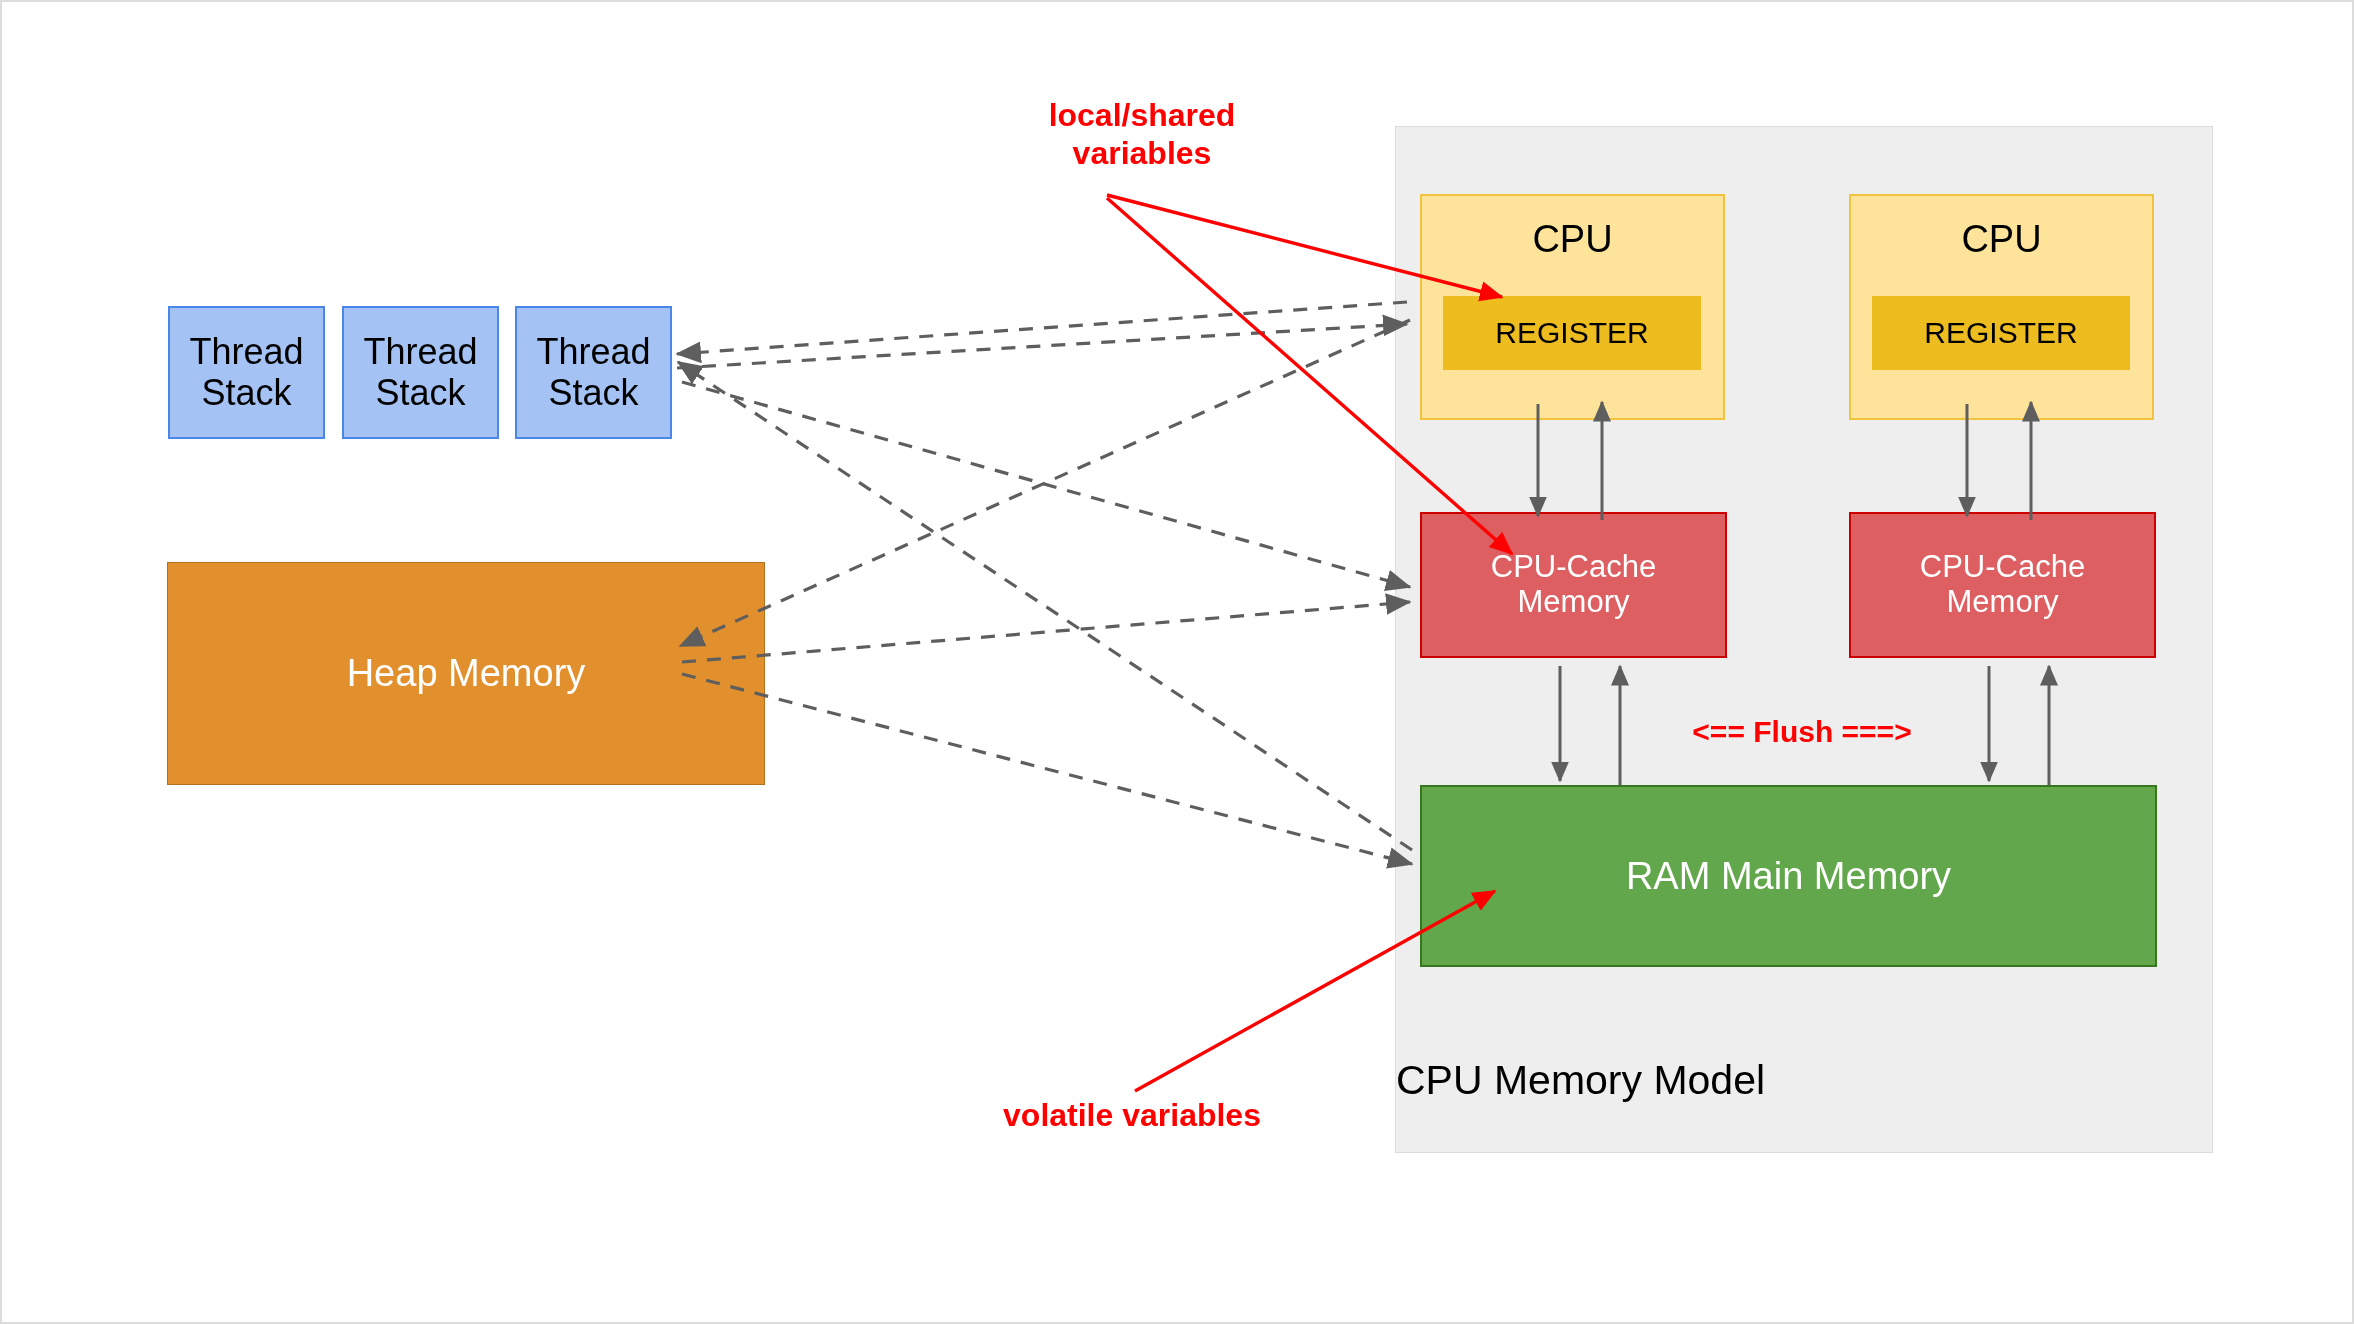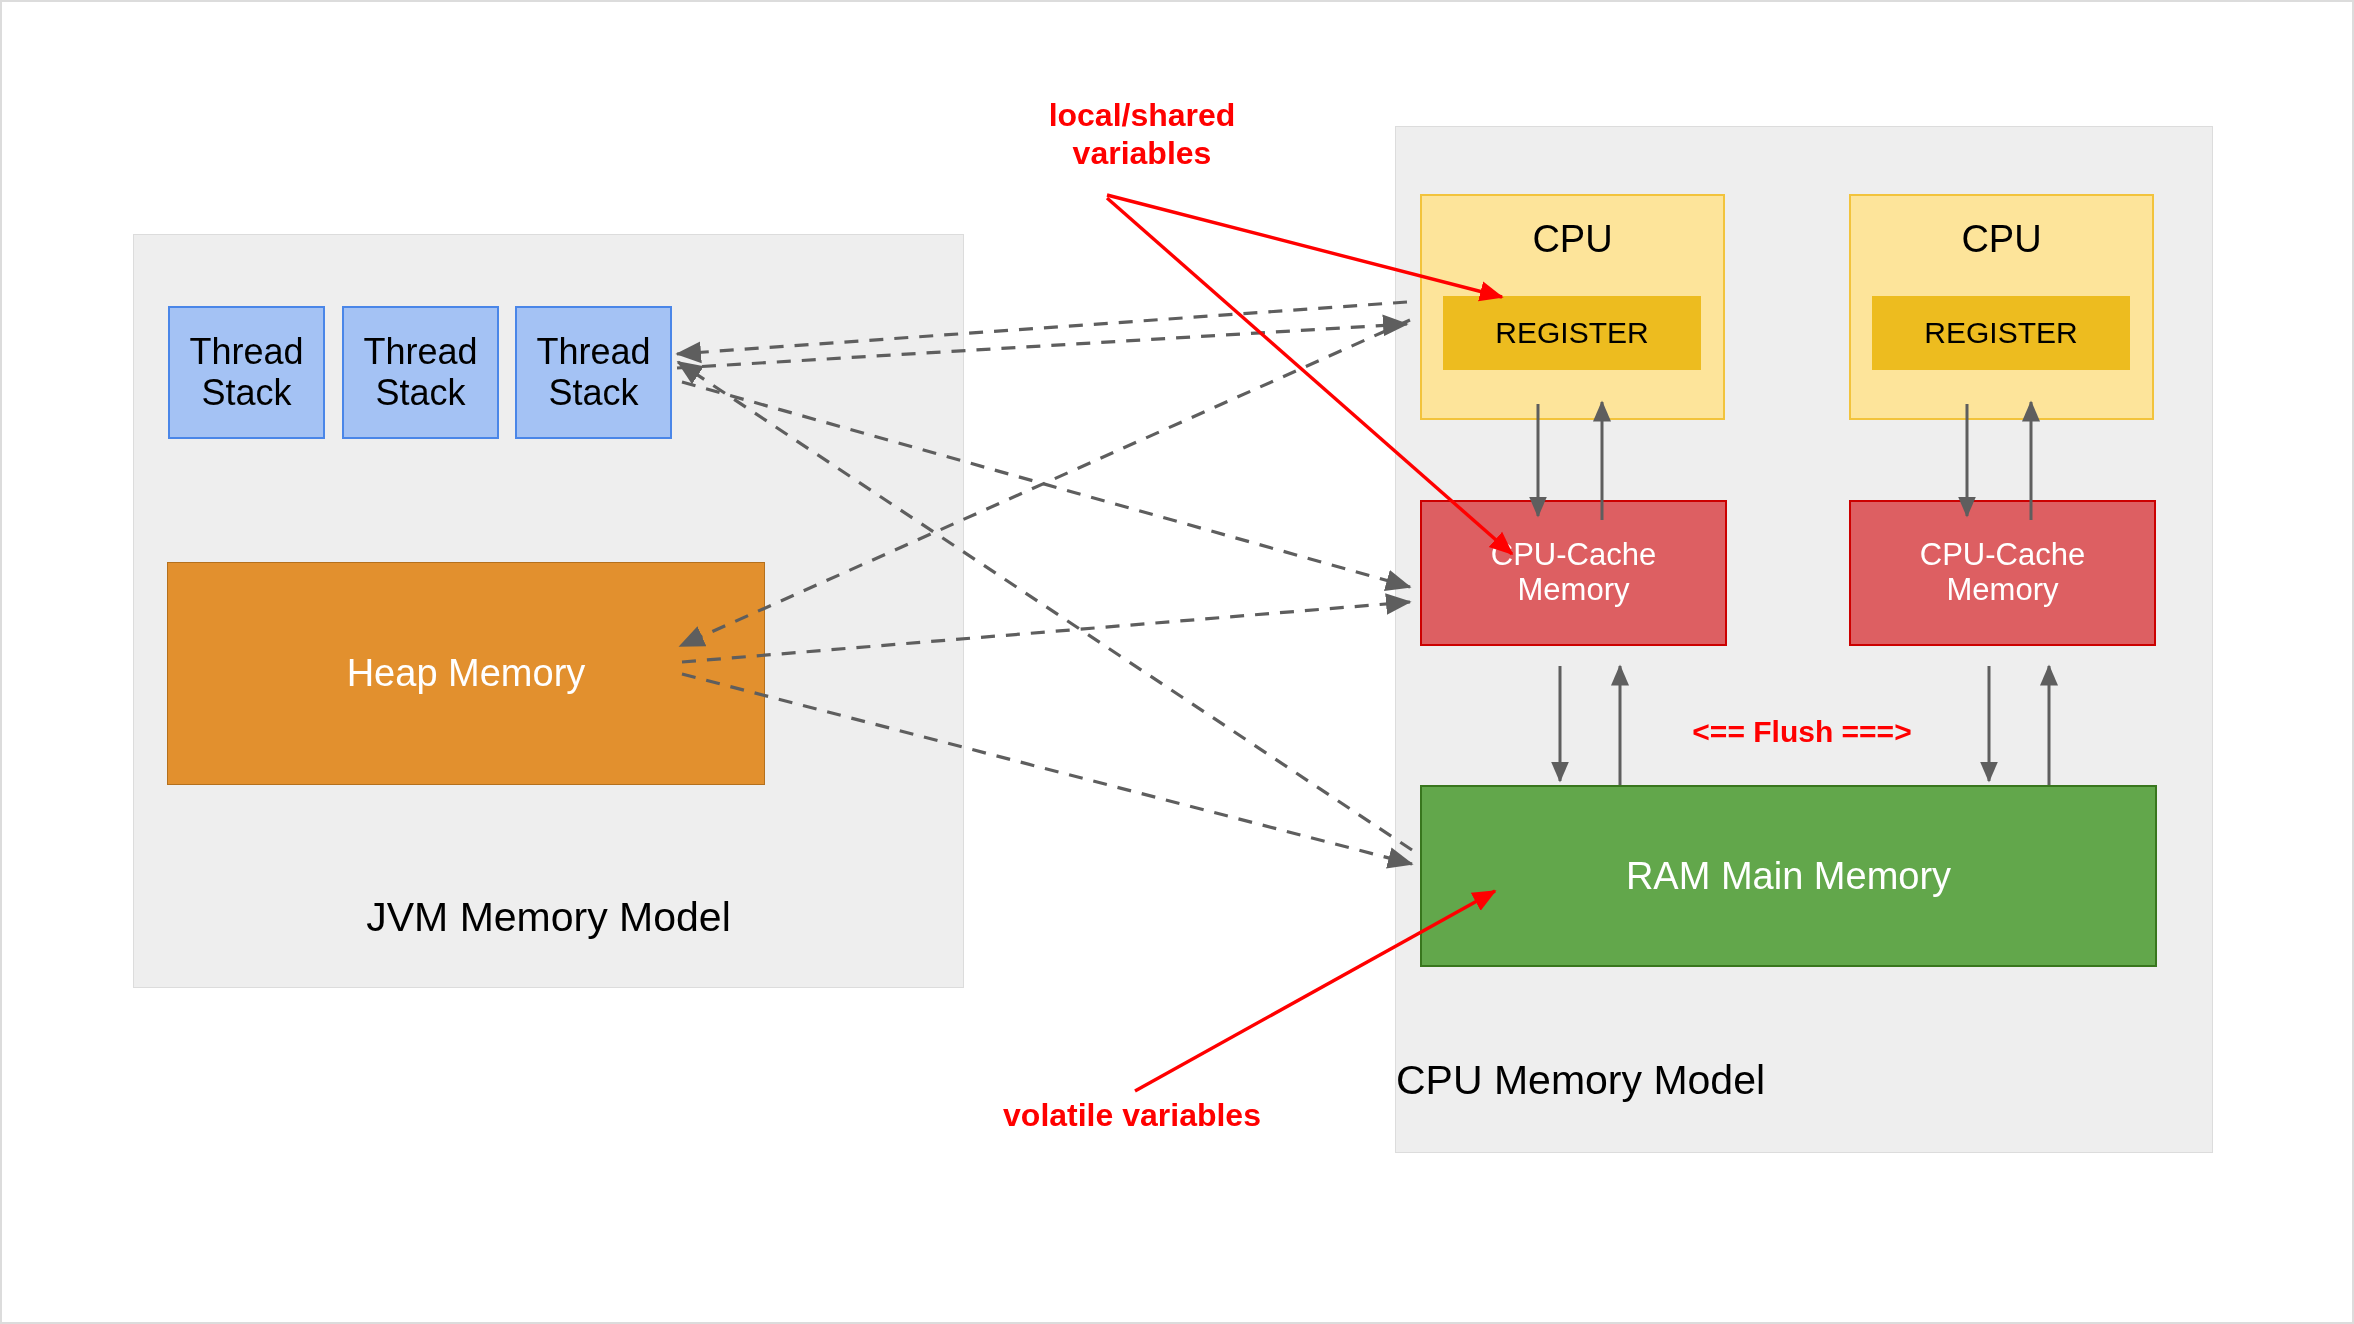--- a/index.html
+++ b/index.html
@@ -102,21 +102,21 @@
     display: flex;
     align-items: center;
     justify-content: center;
     color: #000000;
     font-size: 30px;
   }
 
   .cpu-cache {
     background: #dd5f62;
     border: 2px solid #cc0000;
-    top: 498px;
+    top: 510px;
     width: 307px;
     height: 146px;
     color: #ffffff;
     font-size: 31px;
   }
   #cpu-cache-1 { left: 1418px; }
   #cpu-cache-2 { left: 1847px; }
 
   #ram-main-memory {
     left: 1418px; top: 783px; width: 737px; height: 182px;
@@ -148,23 +148,20 @@
     width: 2354px;
     height: 1324px;
     pointer-events: none;
   }
 </style>
 </head>
 <body>
 
 <div id="canvas">
 
-  <div class="panel" id="jvm-panel">
-    <div class="panel-title" id="jvm-panel-title">JVM Memory Model</div>
-  </div>
 
   <div class="box thread-stack" id="thread-stack-1">
     <span style="white-space:pre-line">Thread
 Stack</span>
   </div>
   <div class="box thread-stack" id="thread-stack-2">
     <span style="white-space:pre-line">Thread
 Stack</span>
   </div>
   <div class="box thread-stack" id="thread-stack-3">

